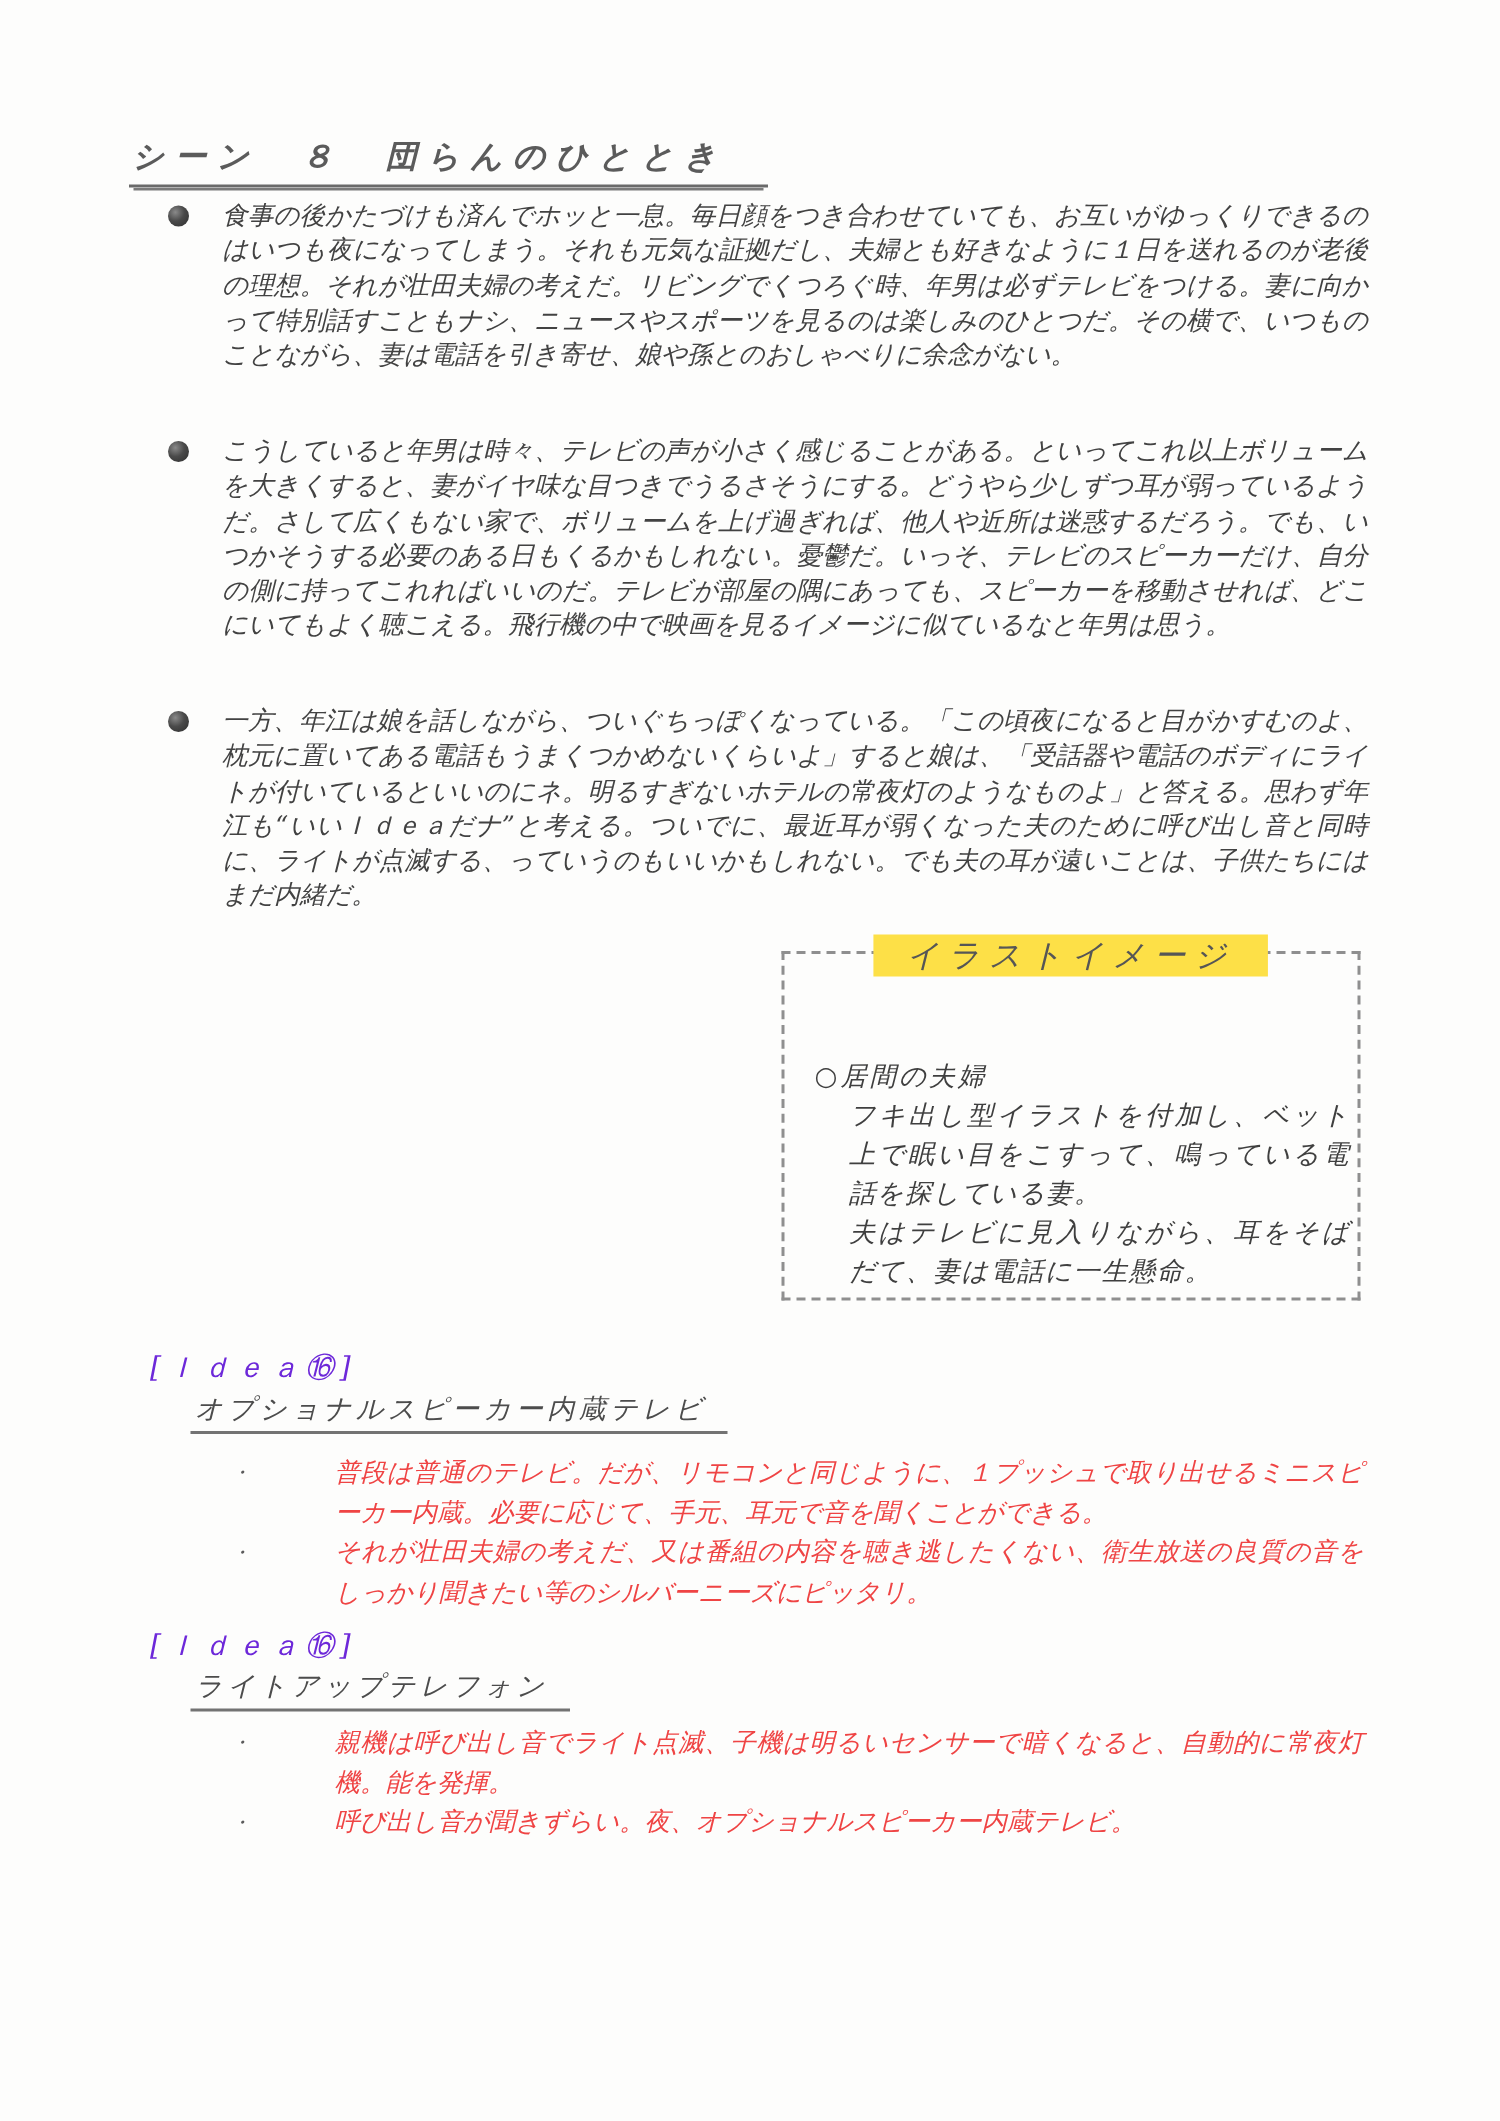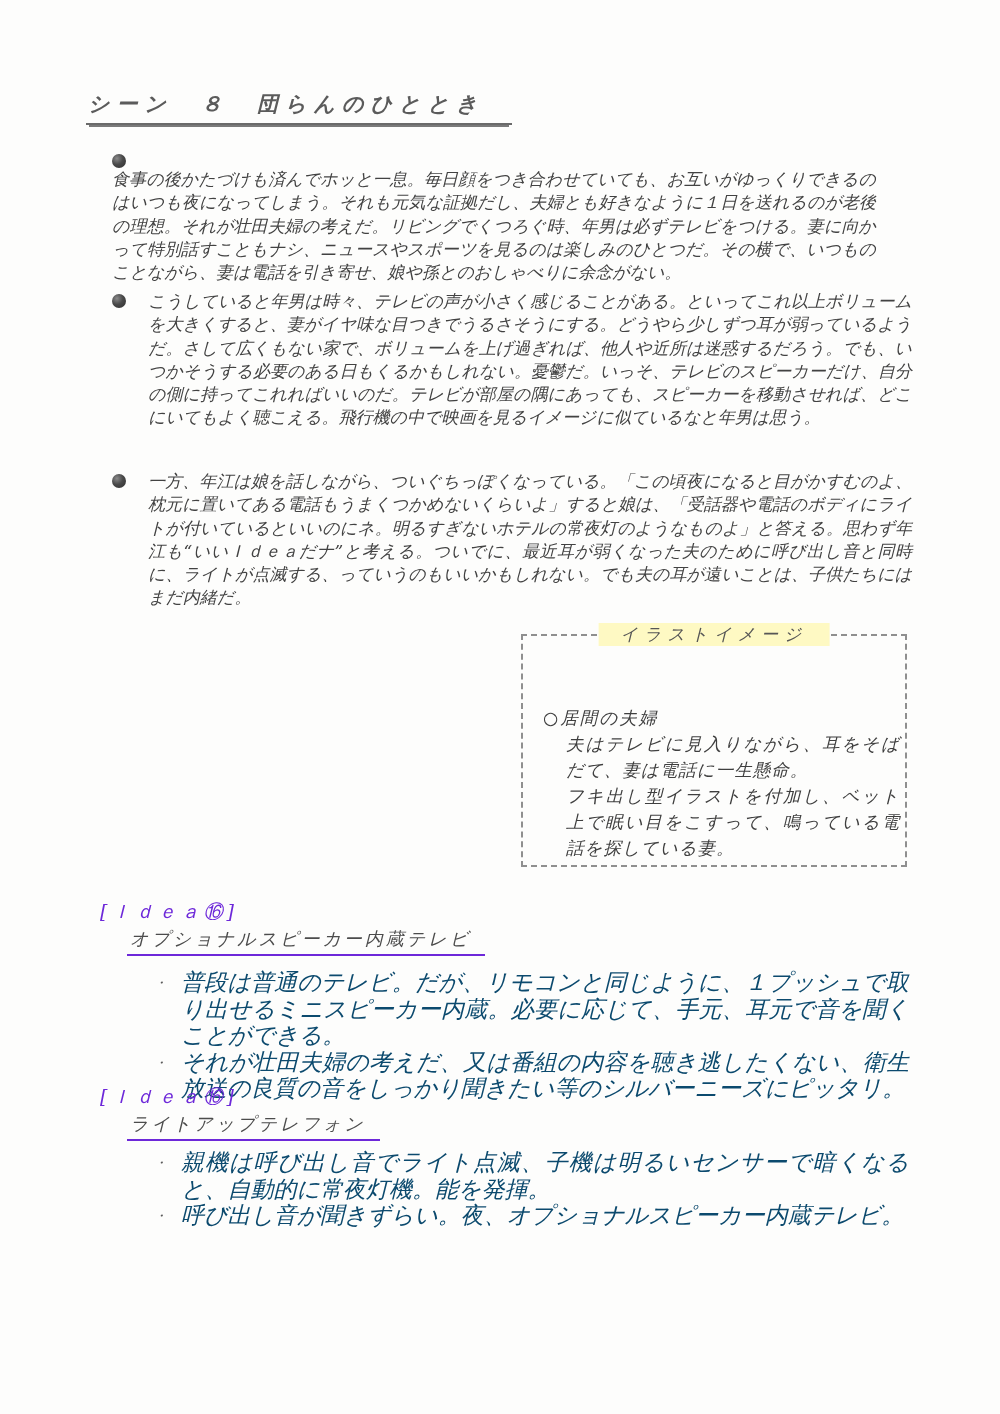--- a/index.html
+++ b/index.html
@@ -49,42 +49,42 @@
     background: radial-gradient(circle at 35% 32%, #8a8a8a 0%, #4a4a4a 45%, #2d2d2d 100%);
   }
   .para-text {
     width: 764px;
     font-size: 17px;
     line-height: 23.3px;
     text-align: justify;
     color: #424242;
     word-break: break-all;
   }
-  .para-1 { top: 150px; flex-direction: column; }
+  .para-1 { top: 133px; }
   .para-2 { top: 290px; }
   .para-3 { top: 470px; }
 
   
   .illus-box {
     position: absolute;
     left: 521px;
     top: 634px;
     width: 386px;
     height: 233px;
     border: 2px dashed #8f8f8f;
     box-sizing: border-box;
   }
   .illus-box-title {
     position: absolute;
     top: -13px;
     left: 50%;
     transform: translateX(-50%);
-    background: #fef9c3;
+    background: #fde047;
     padding: 0 22px;
-    font-size: 17px;
+    font-size: 21px;
     letter-spacing: 6px;
     color: #565656;
     white-space: nowrap;
   }
   .illus-box-content {
     position: absolute;
     left: 20px;
     top: 33px;
     font-size: 17.5px;
     line-height: 26px;
@@ -111,21 +111,21 @@
     color: #6d28d9;
     white-space: nowrap;
   }
   .idea-heading {
     position: absolute;
     left: 127px;
     font-size: 18px;
     letter-spacing: 3px;
     color: #4c4c4c;
     padding: 0 14px 3px 3px;
-    border-bottom: 2px solid #6d28d9;
+    border-bottom: 2px solid #737373;
     white-space: nowrap;
   }
   .idea-label-16 { top: 899px; }
   .idea-heading-16 { top: 927px; }
   .idea-bullets-16 { top: 969px; }
   .idea-label-17 { top: 1084px; }
   .idea-heading-17 { top: 1112px; }
   .idea-bullets-17 { top: 1149px; }
 
   .idea-bullets {
@@ -139,25 +139,26 @@
   }
   .idea-bullet-dot {
     flex: 0 0 10px;
     margin: 1px 14px 0 0;
     font-size: 13px;
     color: #5a5a5a;
     line-height: 26.5px;
   }
   .idea-bullet-text {
     flex: 1;
-    font-size: 23px;
+    font-size: 17px;
     line-height: 26.5px;
     text-align: justify;
     word-break: break-all;
-    color: #0c4a6e;
+    color: #ef4444;
+    margin-left: 42px;
   }
 </style>
 </head>
 <body>
 
 <div class="page">
 
   <div class="scene-title">シーン　８　団らんのひととき</div>
 
   <div class="para para-1">
@@ -172,22 +173,22 @@
 
   <div class="para para-3">
     <span class="para-bullet"></span>
     <div class="para-text">一方、年江は娘を話しながら、ついぐちっぽくなっている。「この頃夜になると目がかすむのよ、枕元に置いてある電話もうまくつかめないくらいよ」すると娘は、「受話器や電話のボディにライトが付いているといいのにネ。明るすぎないホテルの常夜灯のようなものよ」と答える。思わず年江も“いいＩｄｅａだナ”と考える。ついでに、最近耳が弱くなった夫のために呼び出し音と同時に、ライトが点滅する、っていうのもいいかもしれない。でも夫の耳が遠いことは、子供たちにはまだ内緒だ。</div>
   </div>
 
   <div class="illus-box">
     <div class="illus-box-title">イラストイメージ</div>
     <div class="illus-box-content">
       <div class="illus-box-heading">○居間の夫婦</div>
+      <div class="illus-box-body">フキ出し型イラストを付加し、ベット上で眠い目をこすって、鳴っている電話を探している妻。</div>
       <div class="illus-box-body">夫はテレビに見入りながら、耳をそばだて、妻は電話に一生懸命。</div>
-      <div class="illus-box-body">フキ出し型イラストを付加し、ベット上で眠い目をこすって、鳴っている電話を探している妻。</div>
     </div>
   </div>
 
   <div class="idea-label idea-label-16">[Ｉｄｅａ⑯]</div>
   <div class="idea-heading idea-heading-16">オプショナルスピーカー内蔵テレビ</div>
   <div class="idea-bullets idea-bullets-16">
     <div class="idea-bullet-row">
       <span class="idea-bullet-dot">・</span>
       <div class="idea-bullet-text">普段は普通のテレビ。だが、リモコンと同じように、１プッシュで取り出せるミニスピーカー内蔵。必要に応じて、手元、耳元で音を聞くことができる。</div>
     </div>

